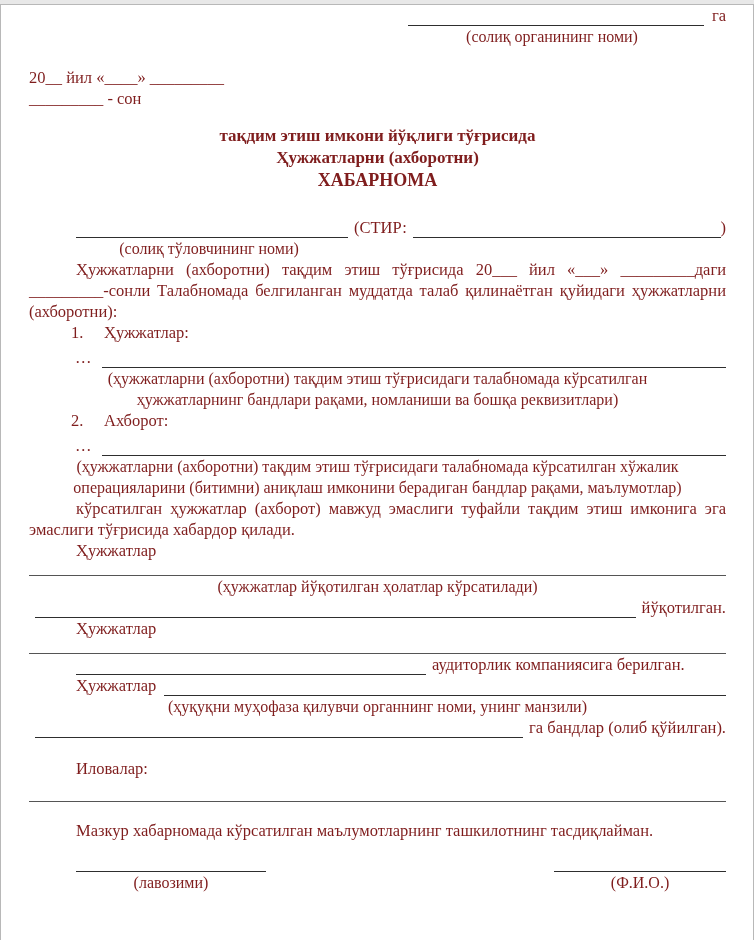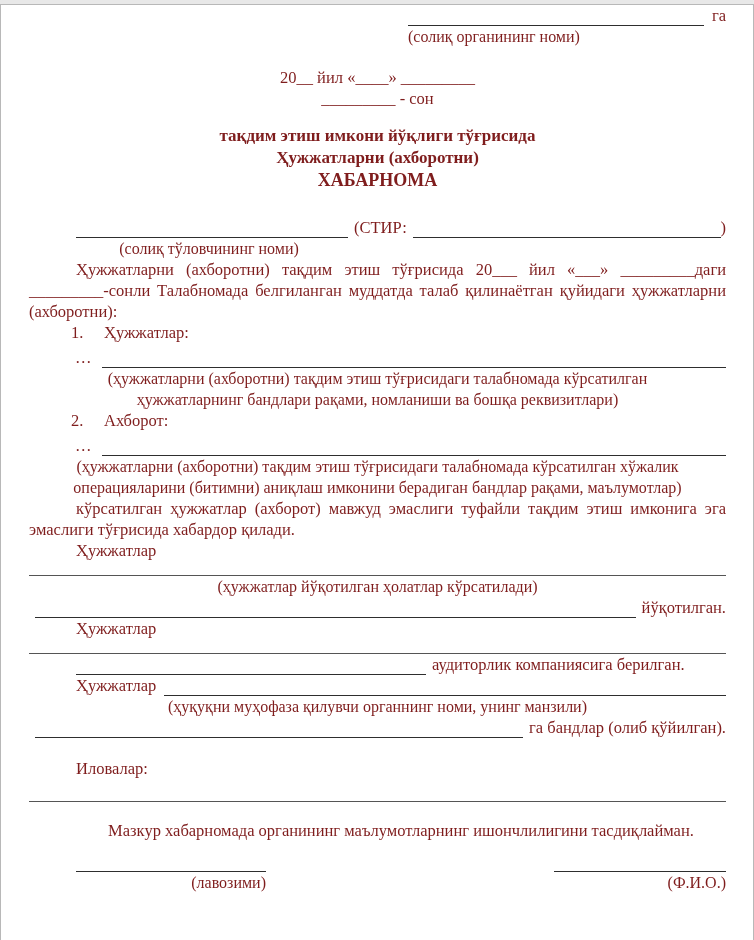--- a/index.html
+++ b/index.html
@@ -15,27 +15,27 @@
     font-size:16.5px;
     line-height:21px;
     color:#7f1d1d;
   }
   .row { display:flex; align-items:flex-end; }
   .blank { border-bottom:1px solid #2e2e2e; height:15px; }
   .rule { border-bottom:1px solid #555; }
   .center { text-align:center; }
   .caption { font-size:16px; }
   .justify { text-align:justify; text-indent:47px; margin:0; }
-  p { margin:0;text-align:center; }
+  p { margin:0; }
 
   
   .hdr-block { width:318px; margin-left:auto; }
   .hdr-row .blank { flex:1; }
   .hdr-to { margin-left:8px; }
-  .hdr-caption { text-align:left; padding-right:30px; }
+  .hdr-caption { text-align:center; padding-right:30px; }
 
   
   .date-line1 { margin-top:20px; }
 
   
   .title-block { margin-top:16px; text-align:center; font-weight:bold; font-size:17px; line-height:22px; }
   .title-main { font-size:18px; }
 
   
   .stir-row { margin-top:26px;align-items:flex-end; }
@@ -71,21 +71,21 @@
 
   .ilova-row { margin-top:20px; margin-left:47px; }
   .rule-ilova { margin-top:10px; height:12px; }
 
   .confirm-row { margin-top:18px; margin-left:47px; }
 
   
   .sig-row { display:flex; margin-top:14px; }
   .sig-col { display:flex; flex-direction:column; }
   .sig-col .blank { height:16px; }
-  .sig-col .caption { text-align:right; }
+  .sig-col .caption { text-align:center; }
   .sig-col-1 { width:190px; margin-left:47px; }
   .sig-col-2 { width:128px; margin-left:70px; }
   .sig-col-3 { width:172px; margin-left:auto; }
 </style>
 </head>
 <body>
 
 <div class="page">
 
   <div class="hdr-block">
@@ -158,21 +158,21 @@
   </div>
   <div class="center caption">(ҳуқуқни муҳофаза қилувчи органнинг номи, унинг манзили)</div>
   <div class="row ga-row">
     <span class="blank"></span>
     <span>га бандлар (олиб қўйилган).</span>
   </div>
 
   <div class="ilova-row">Иловалар:</div>
   <div class="rule rule-ilova"></div>
 
-  <p class="confirm-row">Мазкур хабарномада органининг маълумотларнинг ишончлилигини тасдиқлайман.</p>
+  <p class="confirm-row">Мазкур хабарномада кўрсатилган маълумотларнинг ташкилотнинг тасдиқлайман.</p>
 
   <div class="sig-row">
     <div class="sig-col sig-col-1">
       <span class="blank"></span>
       <span class="caption">(лавозими)</span>
     </div>
     <div class="sig-col sig-col-3">
       <span class="blank"></span>
       <span class="caption">(Ф.И.О.)</span>
     </div>

